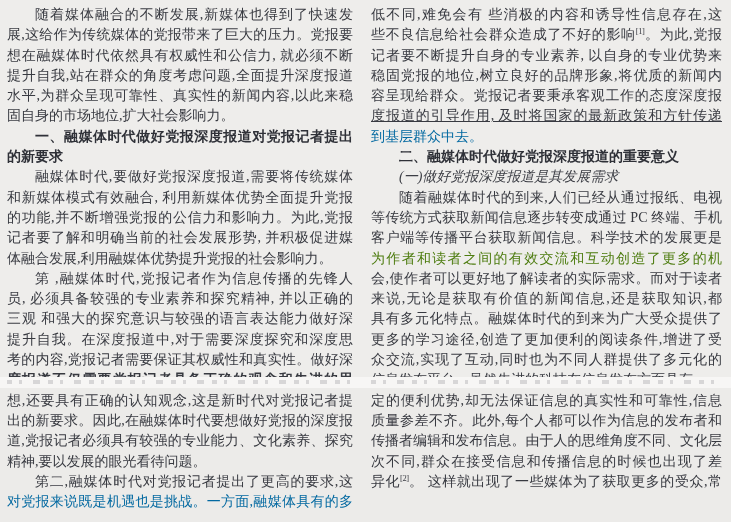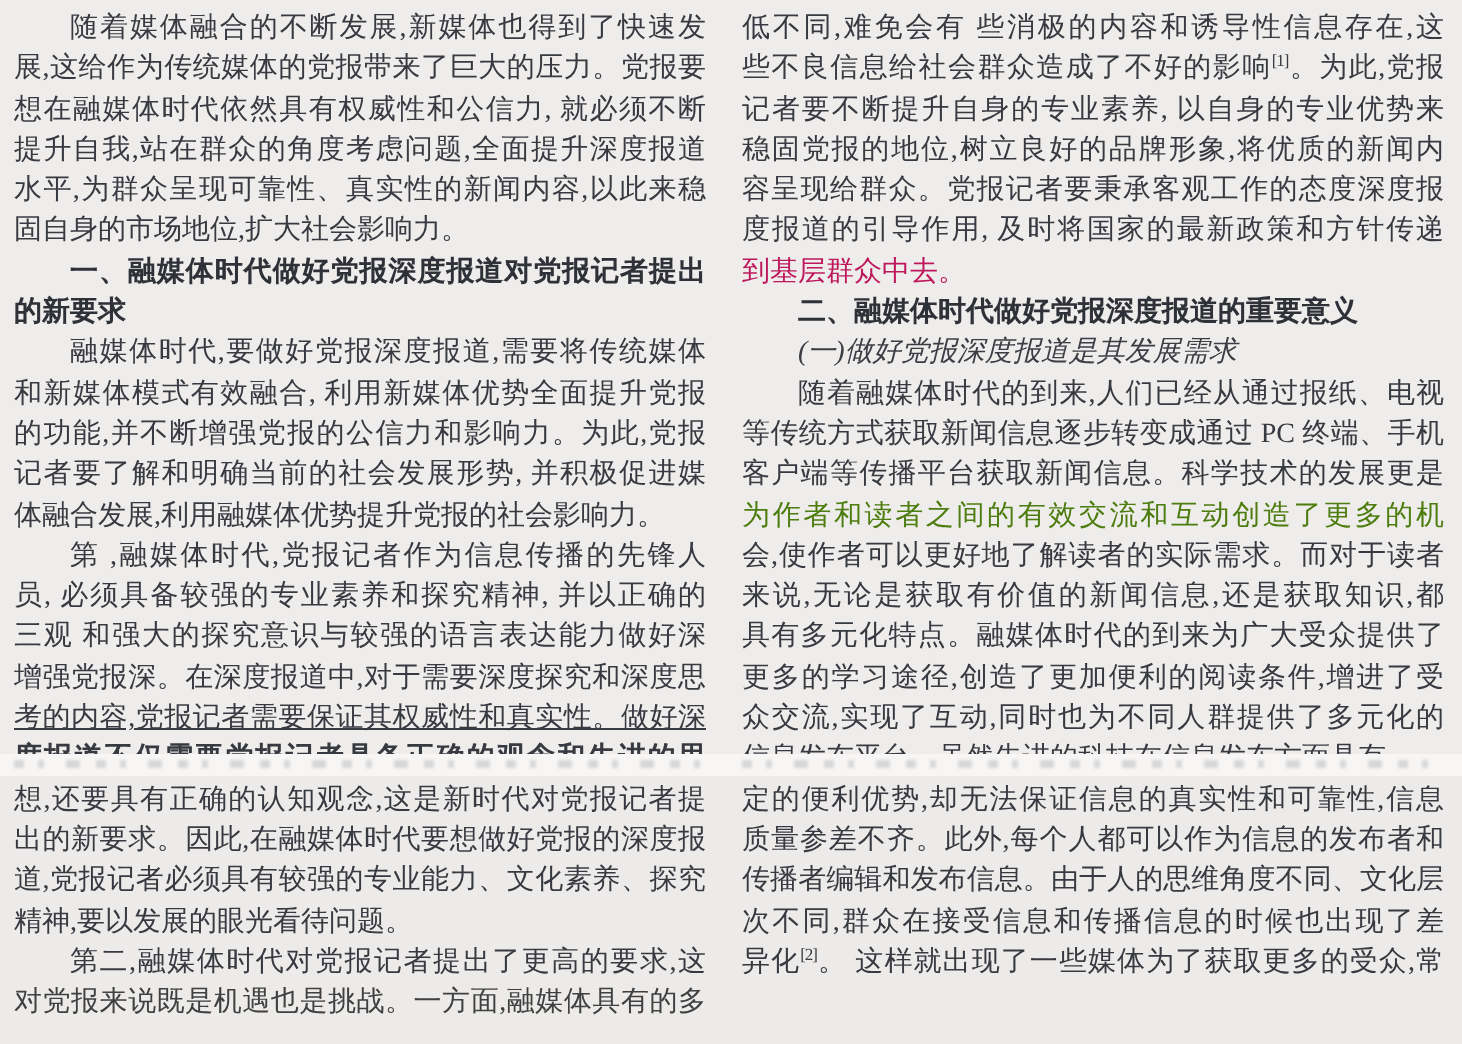--- a/index.html
+++ b/index.html
@@ -85,38 +85,38 @@
       <div class="line bold in" style="color: rgb(47, 49, 56);">一、融媒体时代做好党报深度报道对党报记者提出</div>
       <div class="line bold end" style="color: rgb(47, 49, 56);">的新要求</div>
       <div class="line in" style="color: rgb(56, 58, 65);">融媒体时代,要做好党报深度报道,需要将传统媒体</div>
       <div class="line" style="color: rgb(56, 58, 65);">和新媒体模式有效融合, 利用新媒体优势全面提升党报</div>
       <div class="line" style="color: rgb(56, 58, 65);">的功能,并不断增强党报的公信力和影响力。为此,党报</div>
       <div class="line" style="color: rgb(56, 58, 65);">记者要了解和明确当前的社会发展形势, 并积极促进媒</div>
       <div class="line end" style="color: rgb(56, 58, 65);">体融合发展,利用融媒体优势提升党报的社会影响力。</div>
       <div class="line in" style="color: rgb(56, 58, 65);">第 ,融媒体时代,党报记者作为信息传播的先锋人</div>
       <div class="line" style="color: rgb(56, 58, 65);">员, 必须具备较强的专业素养和探究精神, 并以正确的</div>
       <div class="line" style="color: rgb(56, 58, 65);">三观 和强大的探究意识与较强的语言表达能力做好深</div>
-      <div class="line" style="color: rgb(56, 58, 65);">增强党报深。在深度报道中,对于需要深度探究和深度思</div>
-      <div class="line" style="color: rgb(56, 58, 65); text-decoration: underline;">考的内容,党报记者需要保证其权威性和真实性。做好深</div>
+      <div class="line" style="color: rgb(56, 58, 65);">提升自我。在深度报道中,对于需要深度探究和深度思</div>
+      <div class="line" style="color: rgb(56, 58, 65);">考的内容,党报记者需要保证其权威性和真实性。做好深</div>
       <div class="line" style="color: rgb(56, 58, 65); font-weight: bold;">度报道不仅需要党报记者具备正确的观念和先进的思</div>
       <div class="line" style="color: rgb(56, 58, 65);">想,还要具有正确的认知观念,这是新时代对党报记者提</div>
       <div class="line" style="color: rgb(56, 58, 65);">出的新要求。因此,在融媒体时代要想做好党报的深度报</div>
       <div class="line" style="color: rgb(56, 58, 65);">道,党报记者必须具有较强的专业能力、文化素养、探究</div>
       <div class="line end" style="color: rgb(56, 58, 65);">精神,要以发展的眼光看待问题。</div>
       <div class="line in" style="color: rgb(56, 58, 65);">第二,融媒体时代对党报记者提出了更高的要求,这</div>
-      <div class="line" style="color: #404040;">对党报来说既是机遇也是挑战。一方面,融媒体具有的多</div>
+      <div class="line" style="color: #0369a1;">对党报来说既是机遇也是挑战。一方面,融媒体具有的多</div>
     </div>
   <div class="col col-right">
       <div class="line" style="color: rgb(56, 58, 65);">低不同,难免会有 些消极的内容和诱导性信息存在,这</div>
       <div class="line">些不良信息给社会群众造成了不好的影响<sup>[1]</sup>。为此,党报</div>
       <div class="line" style="color: rgb(56, 58, 65);">记者要不断提升自身的专业素养, 以自身的专业优势来</div>
       <div class="line" style="color: rgb(56, 58, 65);">稳固党报的地位,树立良好的品牌形象,将优质的新闻内</div>
       <div class="line" style="color: rgb(56, 58, 65);">容呈现给群众。党报记者要秉承客观工作的态度深度报</div>
-      <div class="line" style="color: rgb(56, 58, 65);">度报道的引导作用, 及时将国家的最新政策和方针传递</div>
-      <div class="line end" style="color: #be185d;">到基层群众中去。</div>
+      <div class="line" style="color: rgb(56, 58, 65); text-decoration: underline;">度报道的引导作用, 及时将国家的最新政策和方针传递</div>
+      <div class="line end" style="color: #0369a1;">到基层群众中去。</div>
       <div class="line bold in end" style="color: rgb(47, 49, 56);">二、融媒体时代做好党报深度报道的重要意义</div>
       <div class="line kai in end">(一)做好党报深度报道是其发展需求</div>
       <div class="line in" style="color: rgb(56, 58, 65);">随着融媒体时代的到来,人们已经从通过报纸、电视</div>
       <div class="line" style="color: rgb(56, 58, 65);">等传统方式获取新闻信息逐步转变成通过 PC 终端、手机</div>
       <div class="line" style="color: rgb(56, 58, 65);">客户端等传播平台获取新闻信息。科学技术的发展更是</div>
       <div class="line" style="color: #4d7c0f;">为作者和读者之间的有效交流和互动创造了更多的机</div>
       <div class="line" style="color: rgb(56, 58, 65);">会,使作者可以更好地了解读者的实际需求。而对于读者</div>
       <div class="line" style="color: rgb(56, 58, 65);">来说,无论是获取有价值的新闻信息,还是获取知识,都</div>
       <div class="line" style="color: rgb(56, 58, 65);">具有多元化特点。融媒体时代的到来为广大受众提供了</div>
       <div class="line" style="color: rgb(56, 58, 65);">更多的学习途径,创造了更加便利的阅读条件,增进了受</div>

